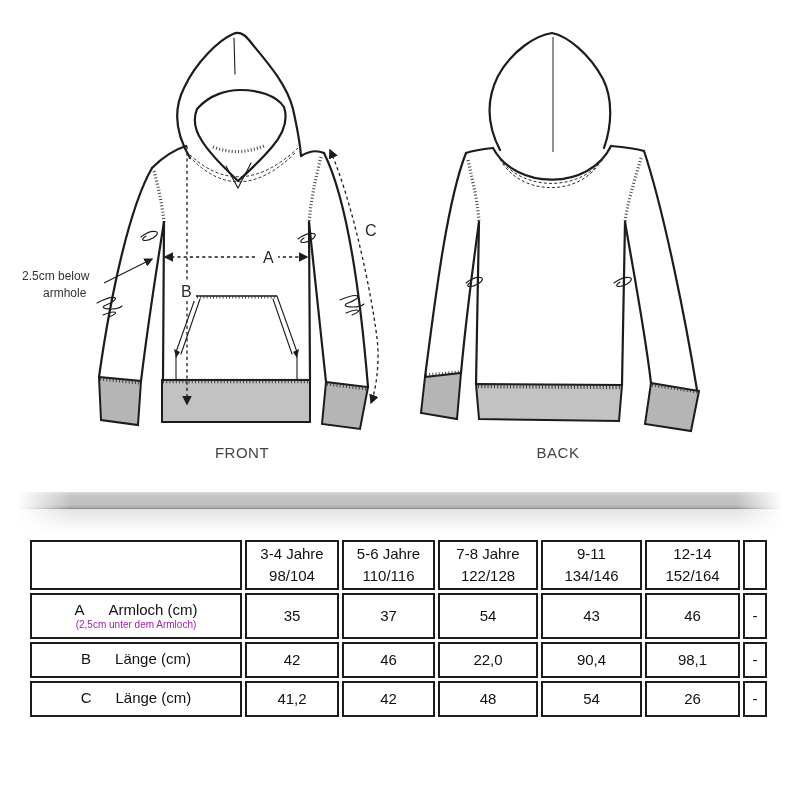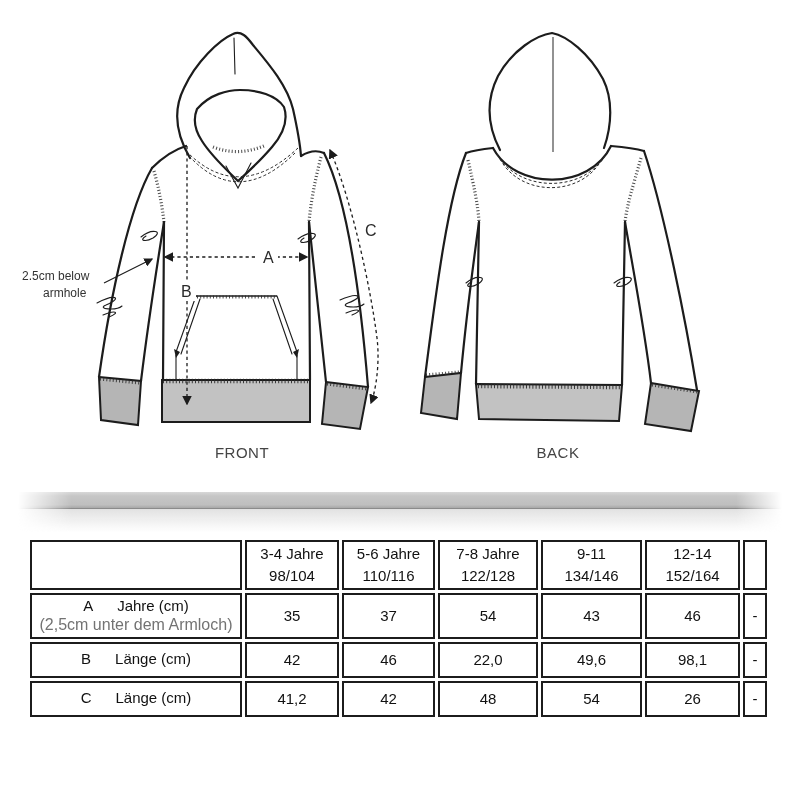--- a/index.html
+++ b/index.html
@@ -28,21 +28,21 @@
 
   
   .size-table{position:absolute;top:537px;left:27px;border-collapse:separate;border-spacing:3px;table-layout:fixed;}
   .size-table td,.size-table th{border:2px solid #1c1c1c;background:#fff;text-align:center;vertical-align:middle;
     font-size:15px;font-weight:400;color:#111;padding:1px 0;}
   .size-table .colhead{white-space:pre-line;line-height:1.45;}
   .size-table thead th{height:42px;}
   .row-a td{height:40px;}
   .row-b td,.row-c td{height:30px;}
   .lblmain{display:flex;justify-content:center;align-items:center;gap:24px;line-height:1.25;}
-  .sub{font-size:16px;line-height:1.1;color:#737373;}
+  .sub{font-size:10px;line-height:1.1;color:#a21caf;}
   .c-lbl{width:212px;} .c-n{width:94px;} .c-n2{width:93px;} .c-n3{width:100px;} .c-n4{width:101px;} .c-n5{width:95px;} .c-dash{width:24px;}
 </style>
 </head>
 <body>
 
 <svg class="diagram" width="800" height="485" viewBox="0 0 800 485">
   <defs>
     <marker id="arr" viewBox="0 0 10 10" refX="8.5" refY="5" markerWidth="7.5" markerHeight="7.5" orient="auto-start-reverse">
       <path d="M0,0 L10,5 L0,10 z" fill="#1c1c1c"></path>
     </marker>
@@ -191,42 +191,42 @@
       <th><span class="colhead">12-14
 152/164</span></th>
       <th><span class="colhead"></span></th>
     </tr>
   </thead>
   <tbody>
     <tr class="row-a">
       <td>
         <div class="lblmain">
           <span>A</span>
-          <span>Jahre (cm)</span>
+          <span>Armloch (cm)</span>
         </div>
         <div class="sub">(2,5cm unter dem Armloch)</div>
       </td>
       <td>35</td>
       <td>37</td>
       <td>54</td>
       <td>43</td>
       <td>46</td>
       <td>-</td>
     </tr>
     <tr class="row-b">
       <td>
         <div class="lblmain">
           <span>B</span>
           <span>Länge (cm)</span>
         </div>
       </td>
       <td>42</td>
       <td>46</td>
       <td>22,0</td>
-      <td>49,6</td>
+      <td>90,4</td>
       <td>98,1</td>
       <td>-</td>
     </tr>
     <tr class="row-c">
       <td>
         <div class="lblmain">
           <span>C</span>
           <span>Länge (cm)</span>
         </div>
       </td>

